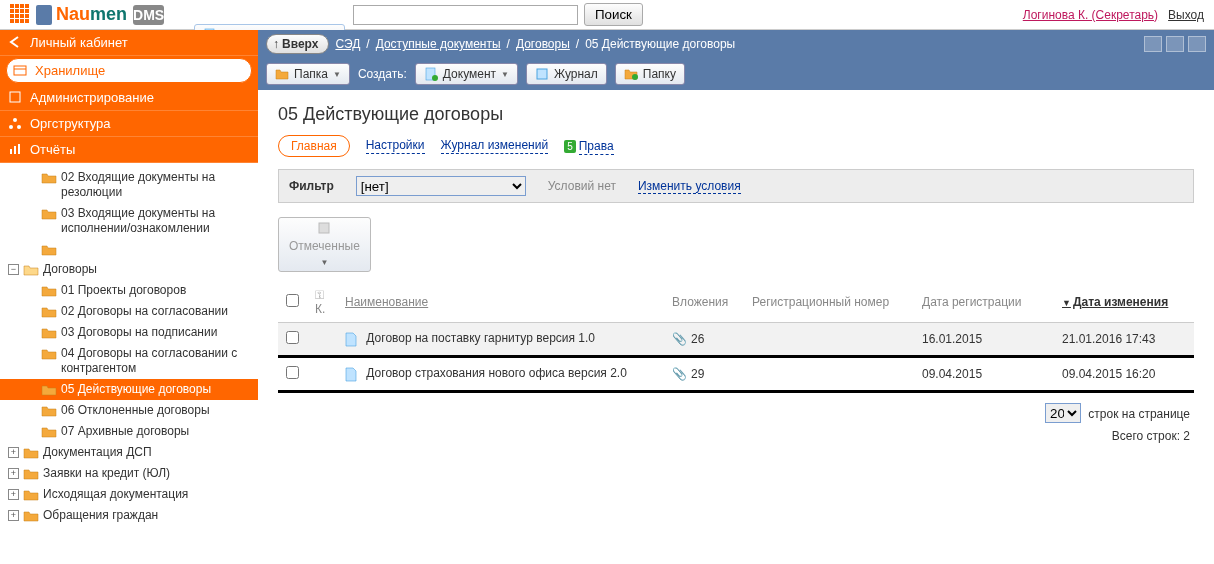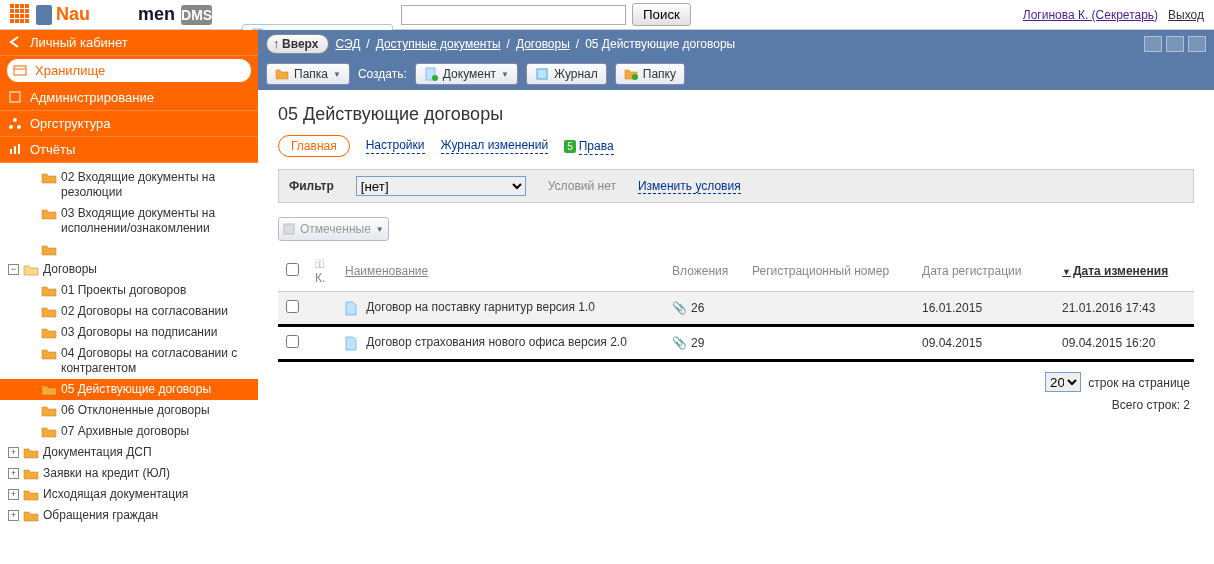--- a/index.html
+++ b/index.html
@@ -7,27 +7,27 @@
 a { text-decoration: none; }
 
 
 .topbar { height: 30px; background: #fff; display: flex; align-items: center; padding: 0 10px; border-bottom: 1px solid #ccc; }
 .logo { display: flex; align-items: center; gap: 4px; }
 .logo-grid { width: 22px; height: 22px; display: grid; grid-template-columns: repeat(4,4px); grid-template-rows: repeat(4,4px); gap: 1px; }
 .logo-grid span { background: #f60; }
 .logo-doc { width: 16px; height: 20px; background: #5a7ba8; border-radius: 2px; position: relative; }
 .logo-text { font-size: 18px; font-weight: bold; }
 .logo-text .c1 { color: #f60; }
-.logo-text .c2 { color: #0f172a; padding-left: 48px; }
+.logo-text .c2 { color: #0f766e; }
 .logo-dms { background: #888; color: #fff; padding: 2px 0; border-radius: 3px; font-weight: bold; font-size: 14px; margin-left: 2px; }
 .top-create { margin-left: 30px; border: 1px solid #a9c6e8; background: linear-gradient(#fdfdfd,#e4e9f0); padding: 3px 8px; border-radius: 3px; display: flex; align-items: center; gap: 5px; font-size: 12px; cursor: pointer; margin-top: 40px; }
 .top-search { margin-left: 8px; border: 1px solid #aaa; height: 20px; width: 225px; padding: 0 4px; }
 .top-searchbtn { margin-left: 6px; border: 1px solid #aaa; background: linear-gradient(#fdfdfd,#e0e0e0); padding: 3px 10px; border-radius: 3px; cursor: pointer; }
 .top-right { margin-left: auto; display: flex; gap: 10px; }
-.top-right a { color: #4c1d95; text-decoration: underline; }
+.top-right a { color: #be185d; text-decoration: underline; }
 .top-right .exit { color: #333; }
 
 
 .main { display: flex; height: calc(100% - 30px); }
 .sidebar { width: 258px; background: #f60; color: #fff; display: flex; flex-direction: column; }
 .content { flex: 1; display: flex; flex-direction: column; background: #fff; }
 
 
 .nav-tab { padding: 5px 10px 5px 30px; position: relative; cursor: pointer; font-size: 13px; border-bottom: 1px solid rgba(255,255,255,0.2); }
 .nav-tab .nav-icon { position: absolute; left: 8px; top: 5px; width: 14px; height: 14px; }
@@ -62,21 +62,21 @@
 .tab { color: #003399; border-bottom: 1px dashed #003399; cursor: pointer; padding-bottom: 1px; }
 .tab.active { color: #f60; border: 1px solid #f60; border-radius: 12px; padding: 3px 12px; background: #fff; border-bottom: 1px solid #f60; }
 .tab-badge { background: #3a3; color: #fff; font-size: 10px; padding: 1px 3px; border-radius: 2px; margin-right: 3px; }
 
 .filter-row { background: #ededed; border: 1px solid #ccc; padding: 6px 10px; display: flex; align-items: center; gap: 22px; margin-bottom: 14px; }
 .filter-row b { font-weight: bold; }
 .filter-select { width: 170px; height: 20px; border: 1px solid #7a9dd0; }
 .filter-none { color: #888; }
 .filter-change { color: #003399; border-bottom: 1px dashed #003399; cursor: pointer; }
 
-.marked-btn { border: 1px solid #bbb; background: linear-gradient(#fdfdfd,#e4e9f0); padding: 4px 4px; border-radius: 3px; color: #999; display: inline-flex; align-items: center; gap: 5px; margin-bottom: 10px; }
+.marked-btn { border: 1px solid #bbb; background: linear-gradient(#fdfdfd,#e4e9f0); padding: 4px 10px; border-radius: 3px; color: #999; display: inline-flex; align-items: center; gap: 5px; margin-bottom: 10px; flex-direction: column; }
 
 
 table.doclist { width: 100%; border-collapse: collapse; font-size: 12px; }
 table.doclist th { text-align: left; color: #888; font-weight: normal; padding: 6px 8px; border-bottom: 1px solid #ccc; }
 table.doclist th.sortactive { color: #333; text-decoration: underline; font-weight: bold; }
 table.doclist th .und { text-decoration: underline; cursor: pointer; }
 table.doclist td { padding: 8px 8px; border-bottom: 3px solid #000000; }
 table.doclist tr.odd td { background: #f2f2f2; }
 .chk { width: 13px; height: 13px; }
 .doc-icon { width: 12px; height: 15px; display: inline-block; vertical-align: middle; margin-right: 6px; }

